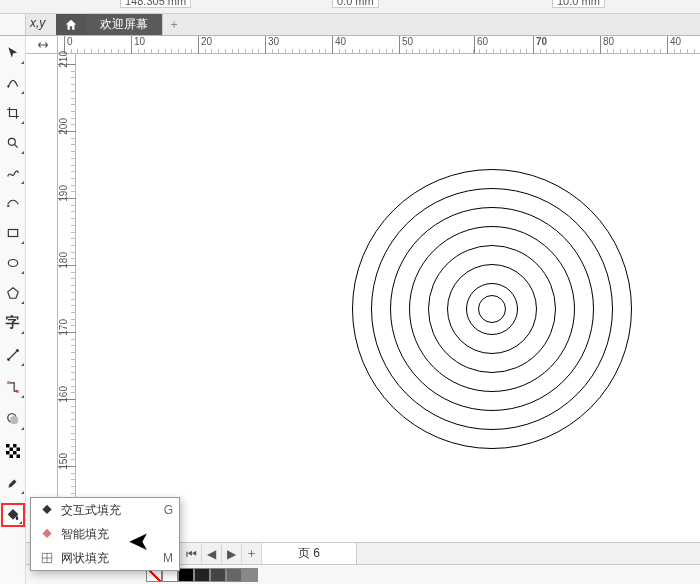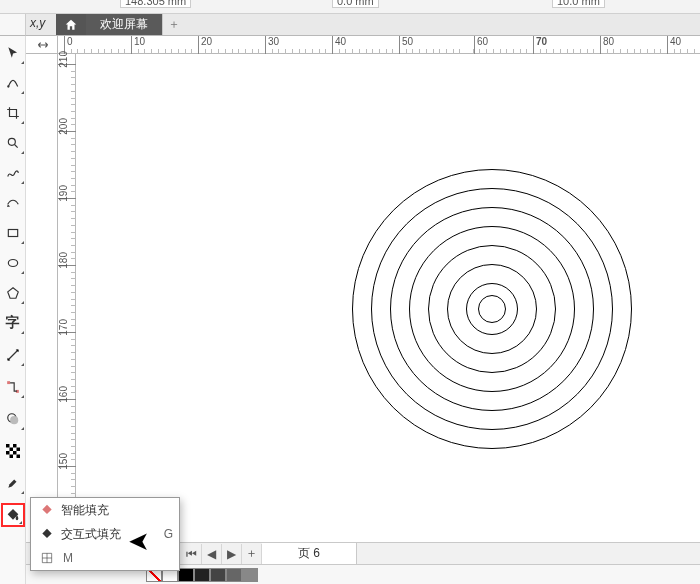--- a/index.html
+++ b/index.html
@@ -632,41 +632,42 @@
       <div class="c" style="width: 90px; height: 90px;"></div>
       <div class="c" style="width: 52px; height: 52px;"></div>
       <div class="c" style="width: 28px; height: 28px;"></div>
     </div>
 </div>
 
 <div class="flyout">
   <div class="row">
     <span class="ico">
         <svg width="14" height="14" viewBox="0 0 24 24">
+          <path fill="currentColor" d="M12 3l8 8-8 8-8-8z"></path>
+        </svg>
+      </span>
+    <span class="lbl">交互式填充</span>
+    <span class="key">G</span>
+  </div>
+  <div class="row">
+    <span class="ico">
+        <svg width="14" height="14" viewBox="0 0 24 24">
           <path fill="#d77" d="M12 3l8 8-8 8-8-8z"></path>
         </svg>
       </span>
     <span class="lbl">智能填充</span>
     <span class="key"></span>
-  </div>
-  <div class="row">
-    <span class="ico">
-        <svg width="14" height="14" viewBox="0 0 24 24">
-          <path fill="currentColor" d="M12 3l8 8-8 8-8-8z"></path>
-        </svg>
-      </span>
-    <span class="lbl">交互式填充</span>
-    <span class="key">G</span>
   </div>
   <div class="row">
     <span class="ico">
         <svg width="14" height="14" viewBox="0 0 24 24">
           <path stroke="currentColor" fill="none" d="M4 4h16v16H4zM4 12h16M12 4v16"></path>
         </svg>
       </span>
+    <span class="lbl">网状填充</span>
     <span class="key">M</span>
   </div>
 </div>
 <div class="flyout-arrow-ind">➤</div>
 
 <div class="statusbar">
   <div class="statusbar-left-spacer"></div>
   <div class="navbtn">⏮</div>
   <div class="navbtn">◀</div>
   <div class="navbtn">▶</div>

